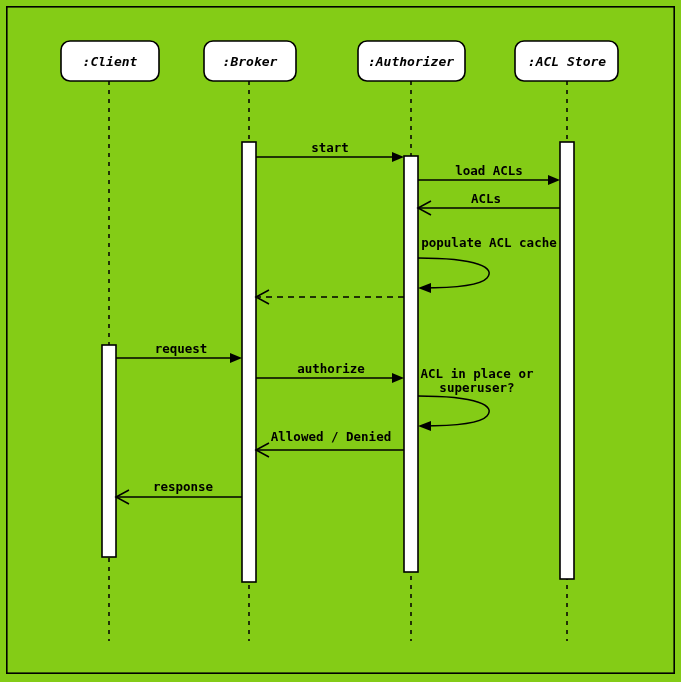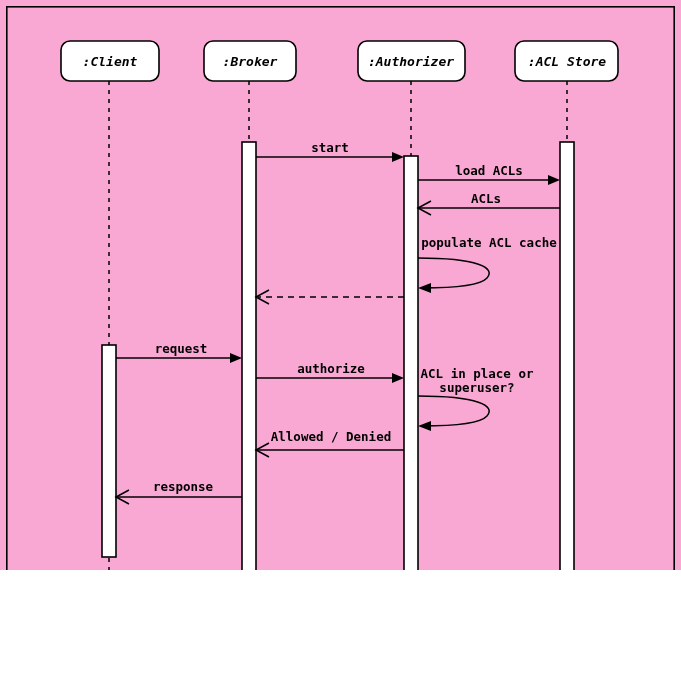--- a/index.html
+++ b/index.html
@@ -7,22 +7,22 @@
     margin: 0;
     padding: 0;
     background: #ffffff;
   }
   body {
     font-family: "DejaVu Sans Mono", "Liberation Mono", monospace;
   }
   #diagram-root {
     position: relative;
     width: 681px;
-    height: 570px;
-    background: #f9a8d4;
+    height: 682px;
+    background: #84cc16;
     overflow: hidden;
   }
   #diagram-svg {
     display: block;
     position: absolute;
     top: 0;
     left: 0;
   }
   .frame-border {
     fill: none;

